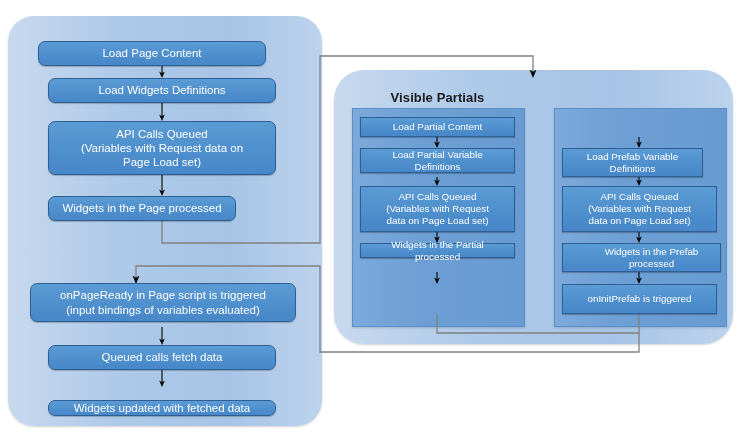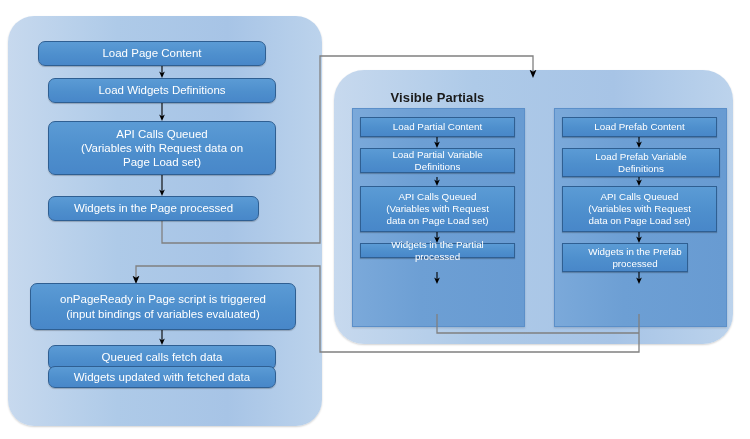--- a/index.html
+++ b/index.html
@@ -69,37 +69,37 @@
     box-sizing: border-box;
     padding: 2px 4px;
   }
   .box.l { font-size: 11.5px; }
   .box.s { font-size: 9.8px; border-radius: 0; }
 
   
   #box-load-page      { left: 38px;  top: 29px;  width: 228px; height: 25px; margin-top: 12px; }
   #box-load-vars      { left: 48px;  top: 78px;  width: 228px; height: 25px; }
   #box-api-queued     { left: 48px;  top: 121px; width: 228px; height: 54px; }
-  #box-widgets-page   { left: 48px;  top: 196px; width: 211px; height: 25px; }
-  #box-onpageready    { left: 30px;  top: 283px; width: 266px; height: 47px; }
+  #box-widgets-page   { left: 48px;  top: 196px; width: 188px; height: 25px; }
+  #box-onpageready    { left: 30px;  top: 283px; width: 266px; height: 39px; }
   #box-queued-fetch   { left: 48px;  top: 345px; width: 228px; height: 25px; }
-  #box-widgets-upd    { left: 48px;  top: 366px; width: 228px; height: 22px; }
+  #box-widgets-upd    { left: 48px;  top: 400px; width: 228px; height: 16px; }
 
   
   #p-box-0 { left: 360px; top: 117px; width: 155px; height: 20px; }
   #p-box-1 { left: 360px; top: 148px; width: 155px; height: 25px; }
   #p-box-2 { left: 360px; top: 186px; width: 155px; height: 46px; }
   #p-box-3 { left: 360px; top: 243px; width: 155px; height: 15px; }
   #p-box-4 { left: 360px; top: 284px; width: 155px; height: 30px; }
 
   
   #f-box-0 { left: 562px; top: 117px; width: 155px; height: 20px; }
-  #f-box-1 { left: 562px; top: 148px; width: 158px; height: 29px; }
+  #f-box-1 { left: 562px; top: 148px; width: 141px; height: 29px; }
   #f-box-2 { left: 562px; top: 186px; width: 155px; height: 46px; }
-  #f-box-3 { left: 562px; top: 243px; width: 126px; height: 29px; padding-left: 24px; }
+  #f-box-3 { left: 562px; top: 243px; width: 159px; height: 29px; padding-left: 24px; }
   #f-box-4 { left: 562px; top: 284px; width: 155px; height: 30px; }
 
   
   #wires {
     position: absolute;
     left: 0; top: 0;
     width: 750px; height: 439px;
     pointer-events: none;
   }
 </style>
@@ -162,18 +162,18 @@
 
   <div class="box l" id="box-onpageready">onPageReady in Page script is triggered<br>(input bindings of variables evaluated)</div>
   <div class="box l" id="box-queued-fetch">Queued calls fetch data</div>
   <div class="box l" id="box-widgets-upd">Widgets updated with fetched data</div>
 
   <div class="box s" id="p-box-0">Load Partial Content</div>
   <div class="box s" id="p-box-1">Load Partial Variable<br>Definitions</div>
   <div class="box s" id="p-box-2">API Calls Queued<br>(Variables with Request<br>data on Page Load set)</div>
   <div class="box s" id="p-box-3">Widgets in the Partial<br>processed</div>
 
-  <div class="box s" id="f-box-0">Load Prefab Content</div>
   <div class="box s" id="f-box-1">Load Prefab Variable<br>Definitions</div>
   <div class="box s" id="f-box-2">API Calls Queued<br>(Variables with Request<br>data on Page Load set)</div>
   <div class="box s" id="f-box-3">Widgets in the Prefab<br>processed</div>
+  <div class="box s" id="f-box-4">onInitPrefab is triggered</div>
 
 </div>
 
 </body></html>

